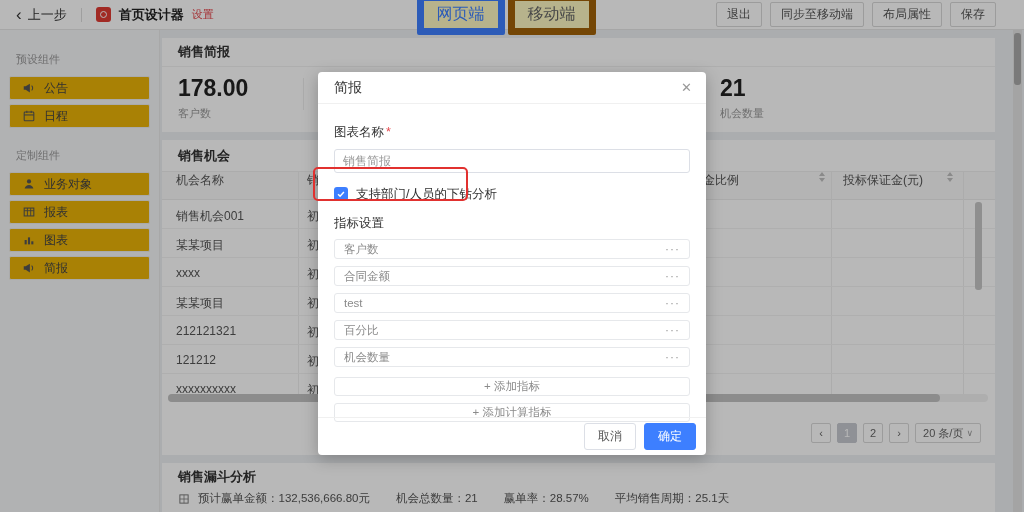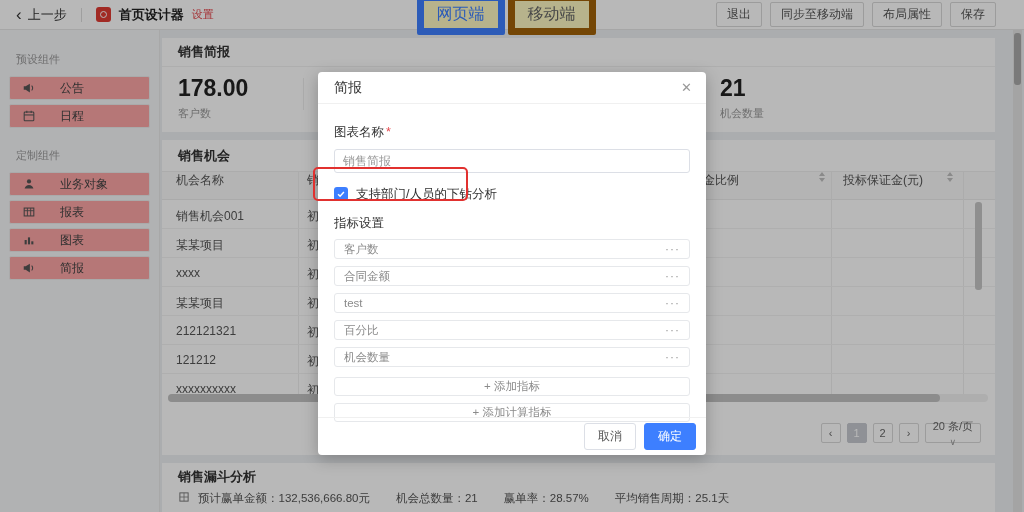--- a/index.html
+++ b/index.html
@@ -20,22 +20,22 @@
   .tb-center { display:flex; gap:3px; }
   .tab-btn { font-size:16px; padding:3px 13px; border:7px solid #a16207; background:#fef9c3; color:#666; border-radius:2px; cursor:pointer; }
   .tab-btn.active { border-color:#3d7fff; color:#3d7fff; }
   .tb-right { flex:1; display:flex; justify-content:flex-end; gap:8px; padding-right:28px; }
   .tb-btn { font-size:12px; padding:3px 10px; border:1px solid #d9d9d9; background:#fff; color:#555; border-radius:2px; cursor:pointer; white-space:nowrap; }
 
   
   .sidebar { position:absolute; left:0; top:30px; width:160px; height:482px; background:#f6f7f9;
              border-right:1px solid #e9e9e9; z-index:1; padding-top:22px; }
   .side-section-title { font-size:11px; color:#999; margin:0 0 9px 16px; }
-  .side-item { display:flex; align-items:center; gap:24px; height:24px; margin:0 9px 4px 9px;
-               background:#fca5a5; border:1px solid #ececec; border-radius:2px; padding-left:12px;
+  .side-item { display:flex; align-items:center; gap:8px; height:24px; margin:0 9px 4px 9px;
+               background:#eab308; border:1px solid #ececec; border-radius:2px; padding-left:12px;
                font-size:12px; color:#444; cursor:pointer; }
   .side-item svg { flex:0 0 auto; }
   .side-gap { height:16px; }
 
   
   .card { position:absolute; left:162px; width:833px; background:#fff; z-index:1; }
   .card-title { font-size:13px; font-weight:bold; color:#333; }
 
   .brief-card { top:38px; height:94px; }
   .brief-head { height:29px; display:flex; align-items:center; padding-left:16px; border-bottom:1px solid #f2f2f2; }
@@ -58,25 +58,25 @@
   .td-name { position:absolute; left:14px; top:8px; white-space:nowrap; }
   .td-stage { position:absolute; left:145px; top:8px; width:17px; overflow:hidden; white-space:nowrap; }
   .colline { position:absolute; top:31px; width:1px; height:223px; background:#efefef; }
   .hscroll { position:absolute; left:6px; top:254px; width:820px; height:8px; background:#f1f1f1; border-radius:4px; }
   .hscroll .thumb { position:absolute; left:0; top:0; height:8px; width:772px; background:#c2c2c2; border-radius:4px; }
   .vscroll-thumb { position:absolute; left:813px; top:62px; width:7px; height:88px; background:#c6c6c6; border-radius:3px; }
   .pager { position:absolute; right:14px; top:283px; display:flex; align-items:center; gap:6px; }
   .pg { min-width:20px; height:20px; border:1px solid #d9d9d9; border-radius:2px; background:#fff; color:#666;
         font-size:11px; display:flex; align-items:center; justify-content:center; cursor:pointer; padding:0 4px; }
   .pg.current { background:#c7cad0; border-color:#c7cad0; color:#fff; }
-  .pg-size { gap:3px; padding:0 7px;flex-direction:column; }
+  .pg-size { gap:3px; padding:0 7px; }
 
   .funnel-card { top:463px; height:49px; }
   .funnel-head { height:28px; display:flex; align-items:center; padding-left:16px; }
-  .funnel-stats { display:flex; align-items:flex-start; gap:26px; padding-left:16px; font-size:11.5px; color:#555; }
+  .funnel-stats { display:flex; align-items:center; gap:26px; padding-left:16px; font-size:11.5px; color:#555; }
   .funnel-stats svg { margin-right:-18px; }
 
   
   .win-scroll { position:absolute; right:2px; top:30px; width:9px; height:482px; background:#e4e4e4; z-index:1; }
   .win-scroll .thumb { position:absolute; left:1px; top:3px; width:7px; height:52px; background:#a9a9a9; border-radius:3px; }
 
   
   .overlay { position:absolute; inset:0; background:rgba(0,0,0,0.28); z-index:5; }
   .modal { position:absolute; left:318px; top:72px; width:388px; height:383px; background:#fff;
            border-radius:4px; box-shadow:0 4px 16px rgba(0,0,0,0.25); z-index:10; }

